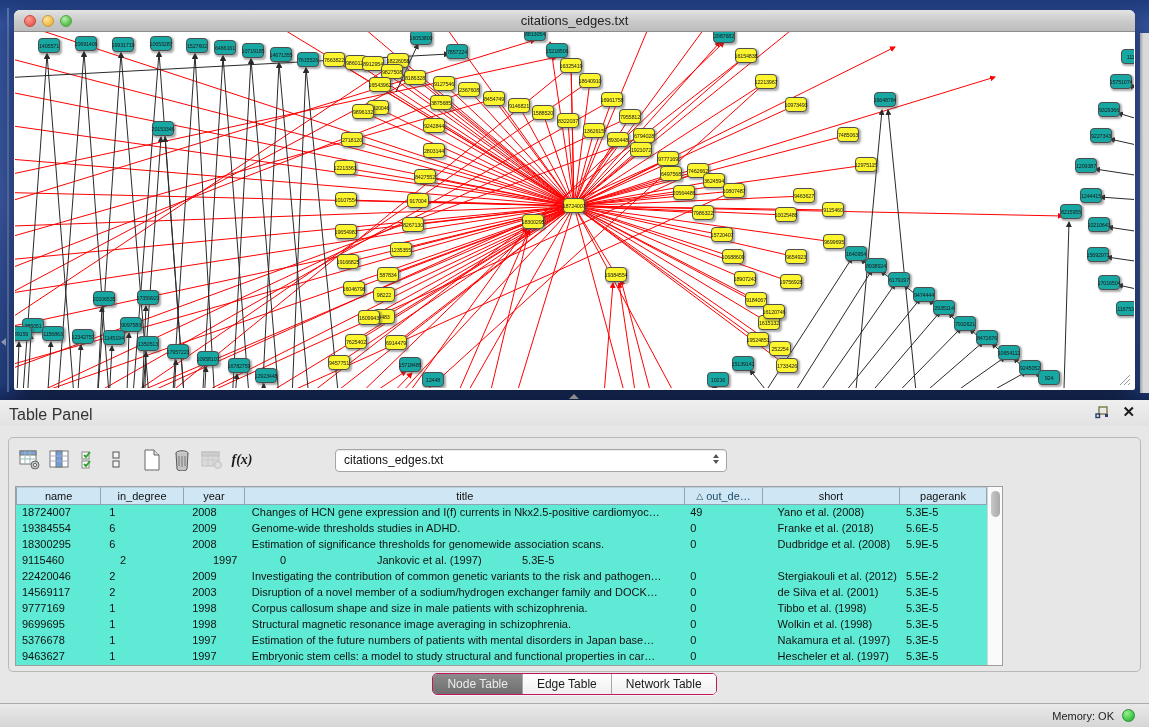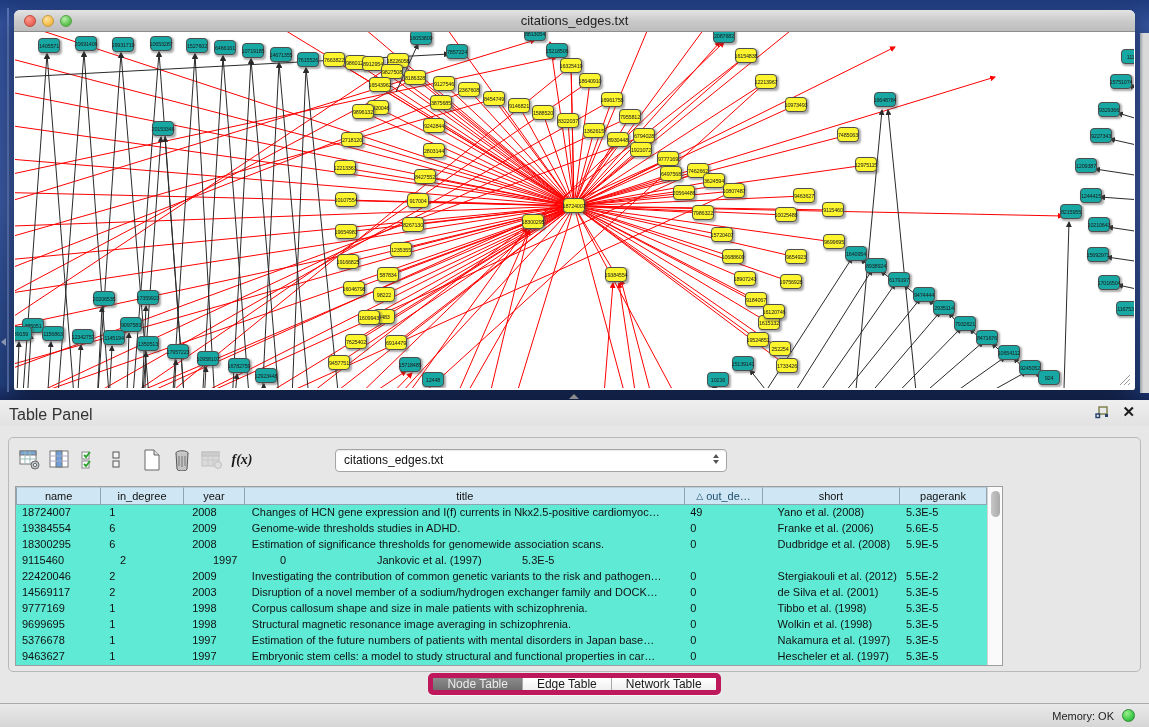--- a/index.html
+++ b/index.html
@@ -70,21 +70,21 @@
   .th:first-child { border-left:1px solid #8fa6b2; }
   .th.sorted { color:#20506e; }
   .th .tri { font-size:9px; margin-right:3px; color:#1c4e6b; }
   .tr { display:flex; height:16px; cursor:default; }
   .td { font-size:11px; color:#111; white-space:nowrap; overflow:hidden; padding-top:1px; }
   #vscroll { width:15px; background:#fafafa; border-left:1px solid #d4d4d4; position:relative; }
   #vthumb { position:absolute; left:2.5px; top:4px; width:9px; height:26px; border-radius:5px;
     background:linear-gradient(90deg,#c7c7c7,#a9a9a9); cursor:pointer; }
 
   #tabs { position:absolute; left:0; right:0; top:273px; display:flex; justify-content:center; }
-  #tabs-inner { display:flex; height:22px; border:5px solid #be185d; border-radius:5px; overflow:hidden;
+  #tabs-inner { display:flex; height:22px; border:1px solid #be185d; border-radius:5px; overflow:hidden;
     background:#fdfdfd; box-shadow:0 1px 1px rgba(255,255,255,.7); }
   .tab { padding:0 14px; font-size:12px; display:flex; align-items:center; color:#1a1a1a;
     background:linear-gradient(180deg,#ffffff,#efefef); border-right:1px solid #a8a8a8; cursor:pointer; }
   .tab:last-child { border-right:none; }
   .tab.active { background:linear-gradient(180deg,#8b8b8b,#6f6f6f); color:#ececec; }
 
   
   #statusbar { position:absolute; left:0; top:703px; width:1149px; height:24px;
     background:linear-gradient(180deg,#e9e9e9,#d6d6d6); border-top:1px solid #aaa;
     display:flex; align-items:center; justify-content:flex-end; }
@@ -823,21 +823,21 @@
                 <div class="td" style="width: 87px; padding-left: 6px;">49</div>
                 <div class="td" style="width: 155px; padding-left: 16px;">Yano et al. (2008)</div>
                 <div class="td" style="width: 98px; padding-left: 6px;">5.3E-5</div>
               </div>
               <div class="tr">
                 <div class="td" style="width: 96px; padding-left: 6px;">19384554</div>
                 <div class="td" style="width: 93px; padding-left: 8px;">6</div>
                 <div class="td" style="width: 69px; padding-left: 8px;">2009</div>
                 <div class="td" style="width: 497px; padding-left: 6px;">Genome-wide thresholds studies in ADHD.</div>
                 <div class="td" style="width: 87px; padding-left: 6px;">0</div>
-                <div class="td" style="width: 155px; padding-left: 16px;">Franke et al. (2006)</div>
+                <div class="td" style="width: 155px; padding-left: 16px;">Franke et al. (2018)</div>
                 <div class="td" style="width: 98px; padding-left: 6px;">5.6E-5</div>
               </div>
               <div class="tr">
                 <div class="td" style="width: 96px; padding-left: 6px;">18300295</div>
                 <div class="td" style="width: 93px; padding-left: 8px;">6</div>
                 <div class="td" style="width: 69px; padding-left: 8px;">2008</div>
                 <div class="td" style="width: 497px; padding-left: 6px;">Estimation of significance thresholds for genomewide association scans.</div>
                 <div class="td" style="width: 87px; padding-left: 6px;">0</div>
                 <div class="td" style="width: 155px; padding-left: 16px;">Dudbridge et al. (2008)</div>
                 <div class="td" style="width: 98px; padding-left: 6px;">5.9E-5</div>

